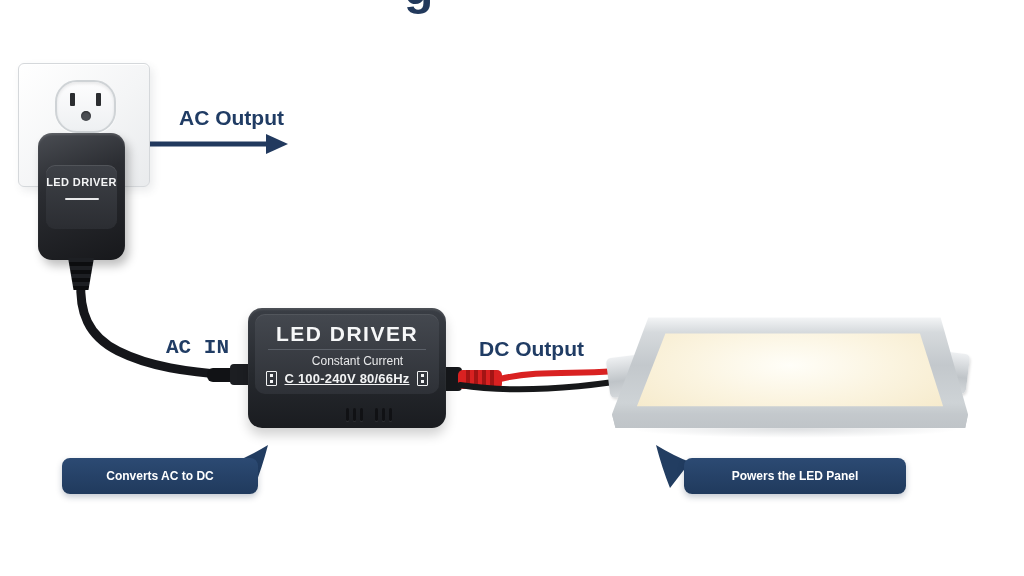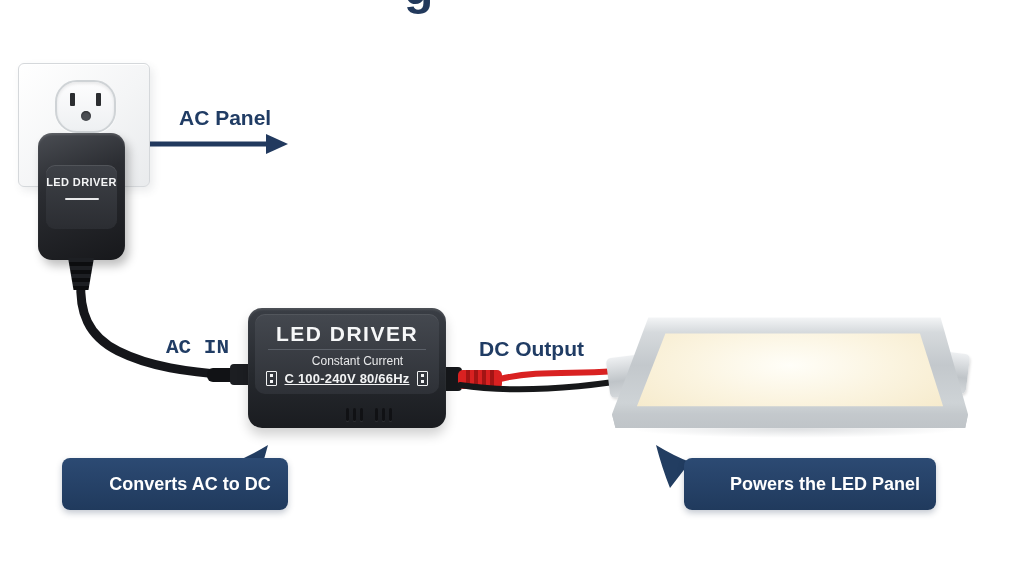--- a/index.html
+++ b/index.html
@@ -97,25 +97,24 @@
     clip-path:polygon(0% 88%,100% 88%,99.2% 100%,1% 100%);
     background:linear-gradient(180deg,#e7eaec 0%,#bfc4c8 100%);
   }
   .panel-light{
     position:absolute;inset:0;
     clip-path:polygon(15% 17%,86.5% 17%,93% 81%,7% 81%);
     background:radial-gradient(ellipse at 50% 45%,#fffef8 0%,#fbf4e0 40%,#f3e5c0 100%);
   }
   
   .callout{
-    height:52px;border-radius:8px;display:flex;align-items:center;justify-content:center;
+    height:36px;border-radius:8px;display:flex;align-items:center;justify-content:center;
     background:linear-gradient(180deg,#2c4a73 0%,#203a5d 100%);
-    color:#fff;font-weight:bold;font-size:18px;
+    color:#fff;font-weight:bold;font-size:12px;
     box-shadow:0 3px 6px rgba(20,40,70,.25);
-    padding-left:30px;
   }
   .callout-left{left:62px;top:458px;width:196px;}
   .callout-right{left:684px;top:458px;width:222px;align-items:center;}
   .tail{position:absolute;}
   
   .wires{left:0;top:0;}
 </style>
 </head>
 <body>
 
@@ -157,21 +156,21 @@
   </div>
 
   <div class="abs adapter">
     <div class="adapter-panel">
       <span class="adapter-label">LED DRIVER</span>
       <div class="adapter-line"></div>
     </div>
   </div>
   <div class="abs strain"></div>
 
-  <span class="abs lbl lbl-ac-input">AC Panel</span>
+  <span class="abs lbl lbl-ac-input">AC Output</span>
 
   <span class="abs lbl lbl-ac-in">AC IN</span>
 
   <div class="abs driver">
     <div class="driver-face">
       <span class="driver-title">LED DRIVER</span>
       <div class="driver-divider"></div>
       <span class="driver-sub">Constant Current</span>
       <div class="spec-row">
         <span class="cert">

